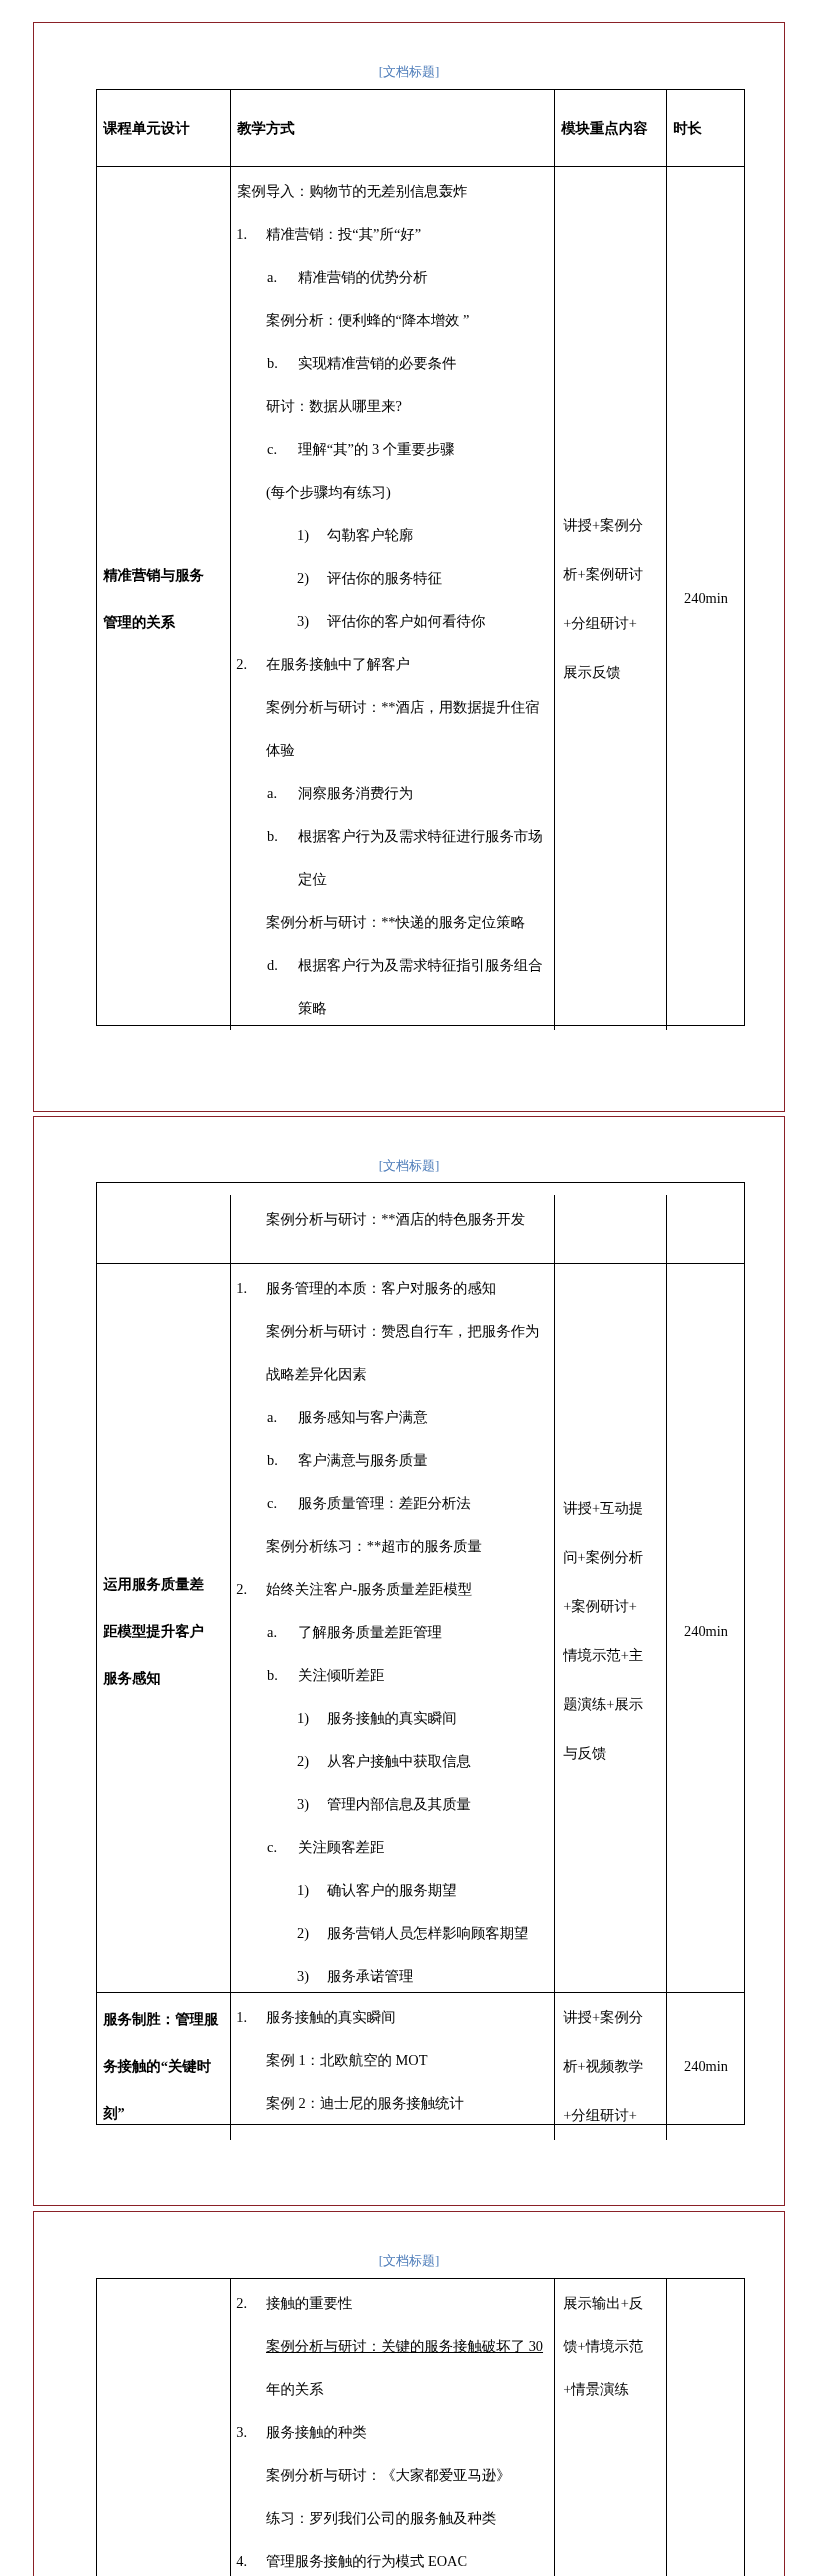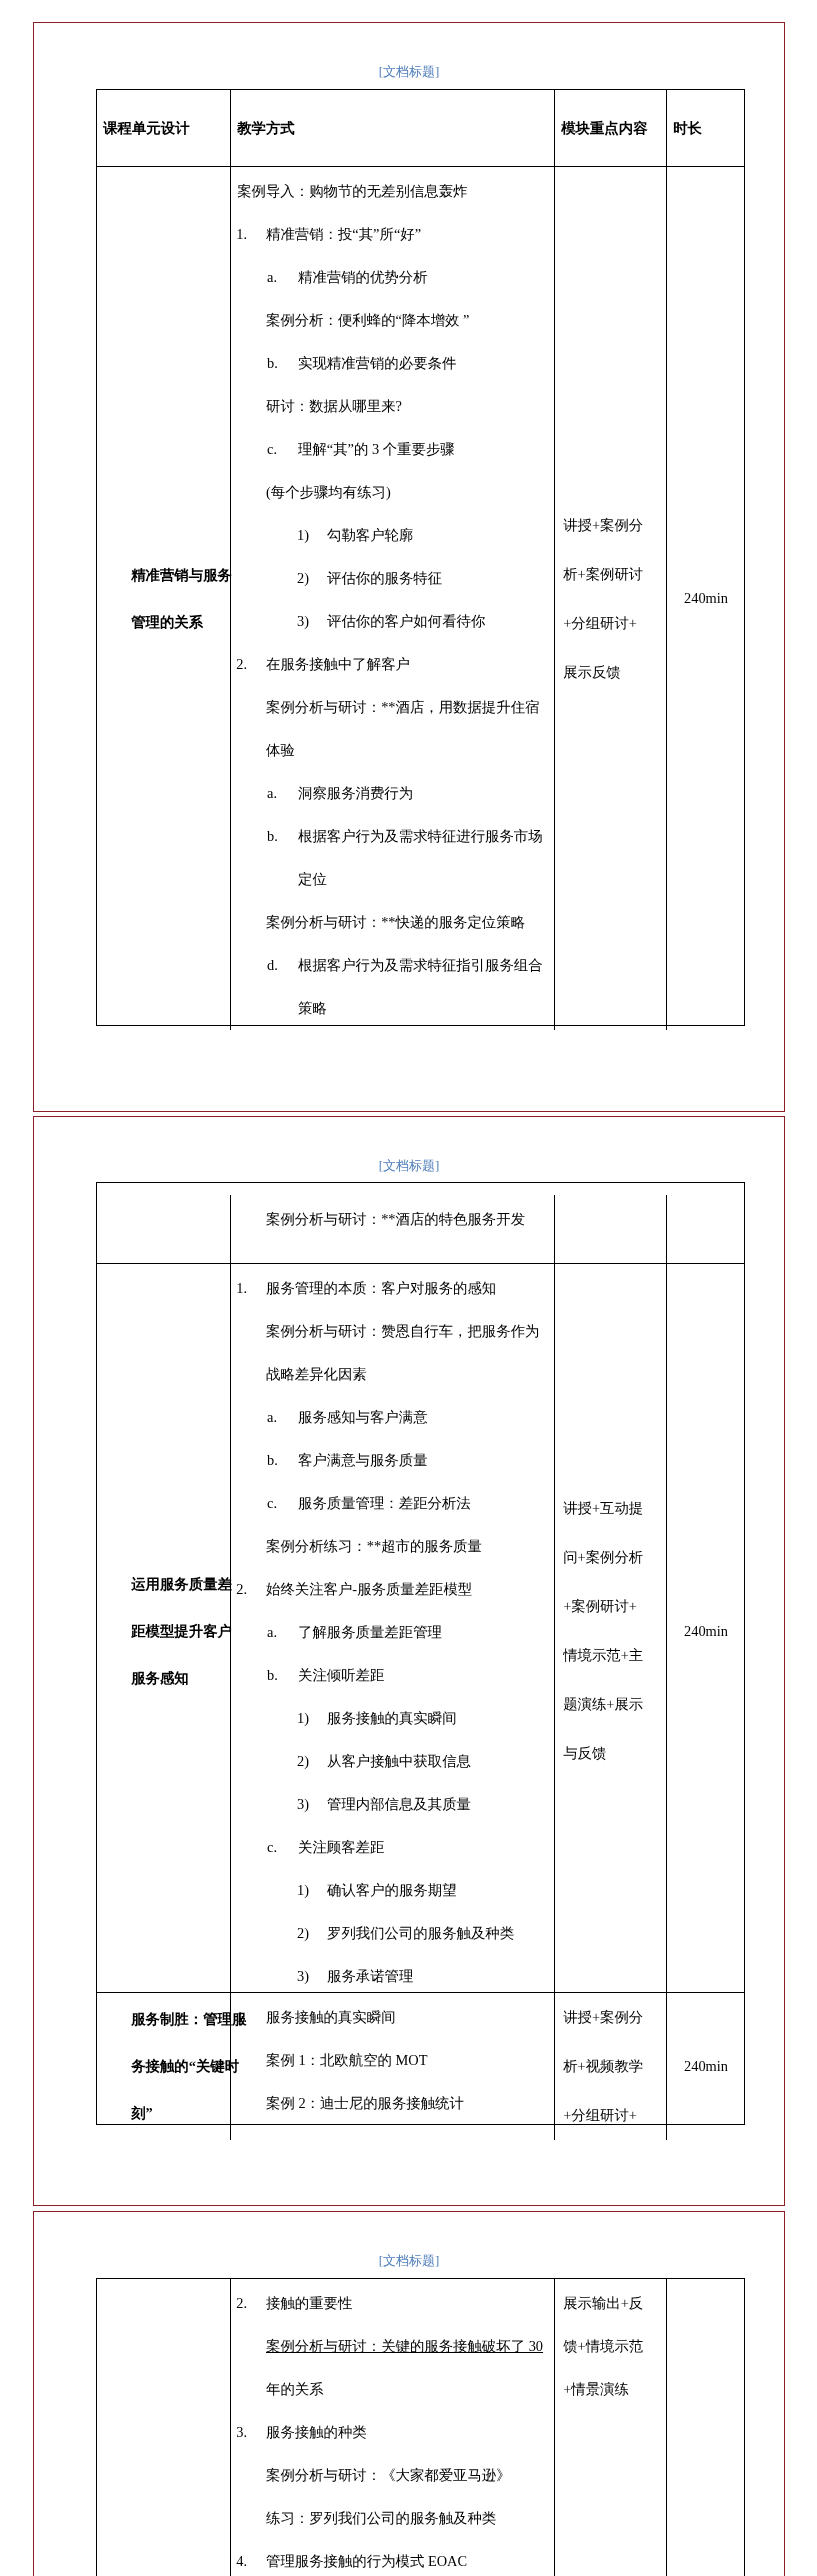--- a/index.html
+++ b/index.html
@@ -27,21 +27,21 @@
   .cell{position:relative;box-sizing:border-box;font-size:14.4px;}
   .cell + .cell{border-left:1px solid #000;}
   .hcell{
     display:flex;align-items:center;padding-left:6.2px;
     font-weight:bold;white-space:nowrap;
   }
   .unit{
     display:flex;flex-direction:column;justify-content:center;
     padding-left:6.2px;font-weight:bold;
   }
-  .uline{height:47px;line-height:47px;white-space:nowrap;margin-left:28px;}
+  .uline{height:47px;line-height:47px;white-space:nowrap;}
   .content{padding-top:3.1px;}
   .cl{height:43px;position:relative;white-space:nowrap;}
   .cl .mk{position:absolute;top:0;line-height:43px;}
   .cl .tx{display:block;line-height:43px;}
   .method.center{display:flex;flex-direction:column;justify-content:center;padding-left:8.2px;}
   .method.center .mline{height:49px;line-height:49px;white-space:nowrap;}
   .method.top{padding-top:3.1px;padding-left:8.2px;}
   .method.top .mline{height:43px;line-height:43px;white-space:nowrap;}
   .duration{display:flex;align-items:center;justify-content:center;white-space:nowrap;}
 </style>
@@ -220,21 +220,21 @@
             <div class="cl">
               <span class="mk" style="left: 36px;">c.</span>
               <span class="tx" style="padding-left: 67px; font-family: Liberation Serif, serif;">关注顾客差距</span>
             </div>
             <div class="cl">
               <span class="mk" style="left: 66px;">1)</span>
               <span class="tx" style="padding-left: 96px;">确认客户的服务期望</span>
             </div>
             <div class="cl">
               <span class="mk" style="left: 66px;">2)</span>
-              <span class="tx" style="padding-left: 96px;">罗列我们公司的服务触及种类</span>
+              <span class="tx" style="padding-left: 96px;">服务营销人员怎样影响顾客期望</span>
             </div>
             <div class="cl">
               <span class="mk" style="left: 66px;">3)</span>
               <span class="tx" style="padding-left: 96px;">服务承诺管理</span>
             </div>
           </div>
           <div class="cell method center">
             <div class="mline">讲授+互动提</div>
             <div class="mline">问+案例分析</div>
             <div class="mline">+案例研讨+</div>

